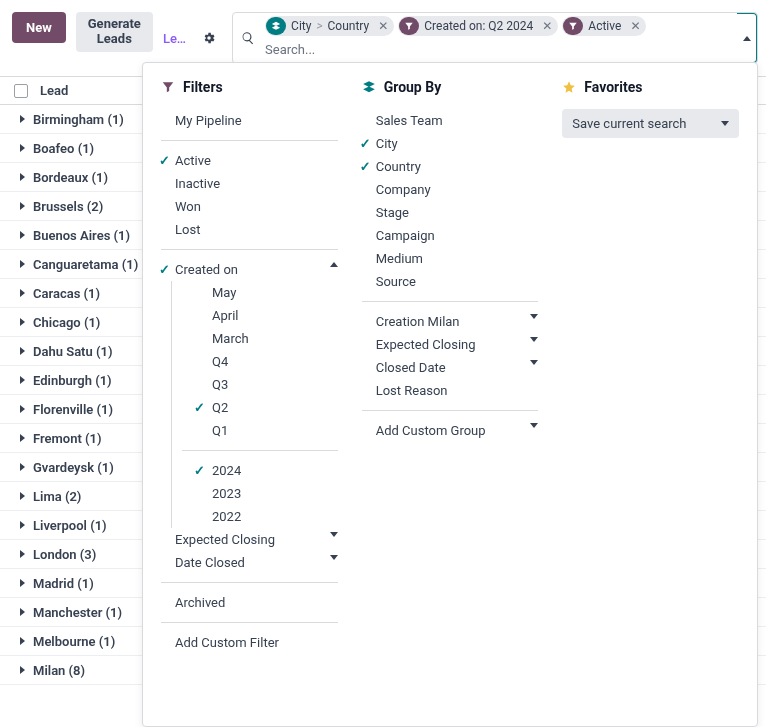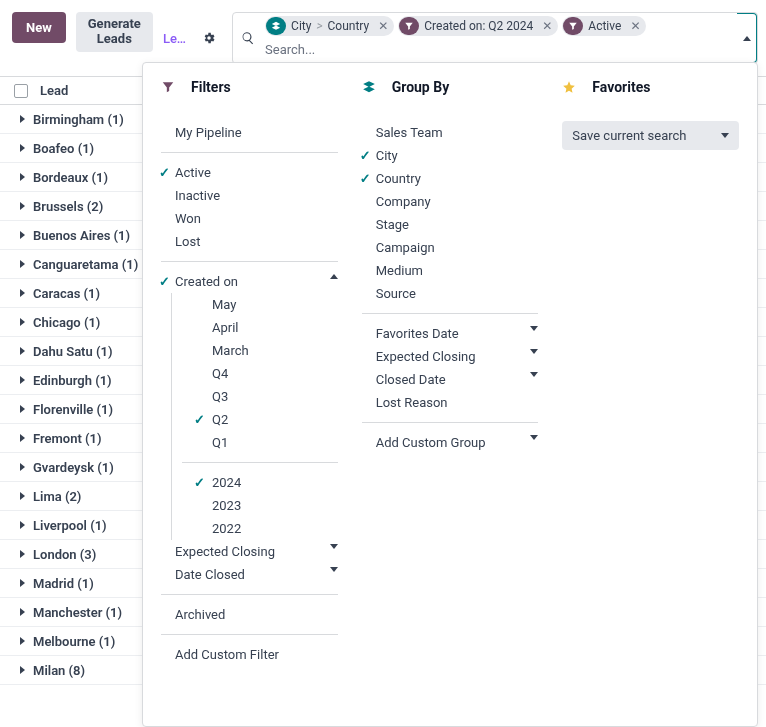--- a/index.html
+++ b/index.html
@@ -45,21 +45,21 @@
   
   .rows{}
   .row{display:flex;align-items:center;height:var(--rowh);border-bottom:1px solid #eceef1;padding-left:20px;}
   .row .caret{width:0;height:0;border-top:4px solid transparent;border-bottom:4px solid transparent;border-left:5px solid #374151;margin-right:8px;}
   .row .name{font-weight:600;}
 
   
   .panel{position:absolute;top:62px;left:142px;right:8px;bottom:0;background:#fff;border:1px solid var(--border);border-radius:4px;box-shadow:0 2px 8px rgba(0,0,0,.08);display:flex;padding:16px 18px;gap:24px;overflow:hidden;}
   .col{flex:1;min-width:0;}
   .col.narrow{max-width:190px;}
-  .colhd{display:flex;align-items:center;gap:16px;font-weight:700;margin-bottom:26px;color:var(--brand);}
+  .colhd{display:flex;align-items:center;gap:8px;font-weight:700;margin-bottom:14px;color:var(--brand);}
   .filters .colhd{color:var(--brand);}
   .group .colhd{color:var(--teal);}
   .fav .colhd{color:#d1a500;}
   .colhd span{color:#111827;font-size:14px;font-weight:700;}
 
   .item{display:flex;padding:4px 0 4px 14px;cursor:pointer;position:relative;}
   .item .check{position:absolute;left:-2px;color:var(--teal);font-weight:700;}
   .item .exp{margin-left:auto;width:0;height:0;}
   .item .exp.down{border-left:4px solid transparent;border-right:4px solid transparent;border-top:5px solid #374151;}
   .item .exp.up{border-left:4px solid transparent;border-right:4px solid transparent;border-bottom:5px solid #374151;}
@@ -340,21 +340,21 @@
         <div class="item">
           <span>Medium</span>
         </div>
         <div class="item">
           <span>Source</span>
         </div>
       </div>
     <hr class="sep">
     <div id="groupdates">
         <div class="item">
-          <span>Favorites Date</span>
+          <span>Creation Milan</span>
           <span class="exp down"></span>
         </div>
         <div class="item">
           <span>Expected Closing</span>
           <span class="exp down"></span>
         </div>
         <div class="item">
           <span>Closed Date</span>
           <span class="exp down"></span>
         </div>

